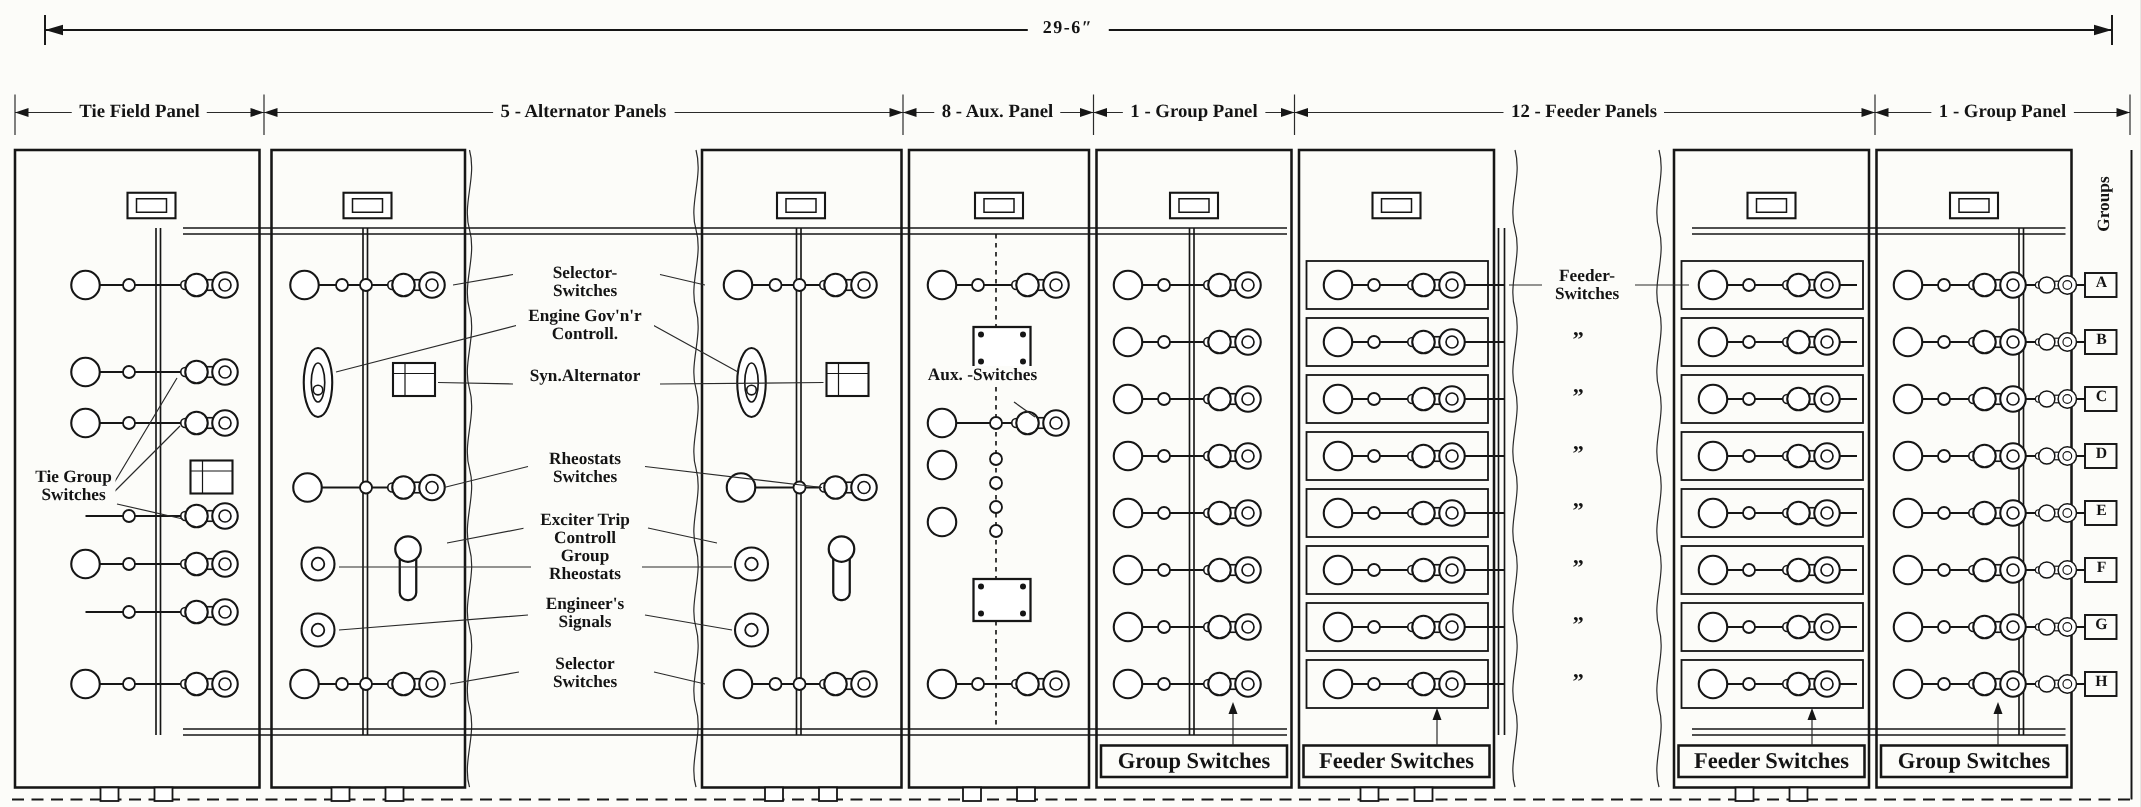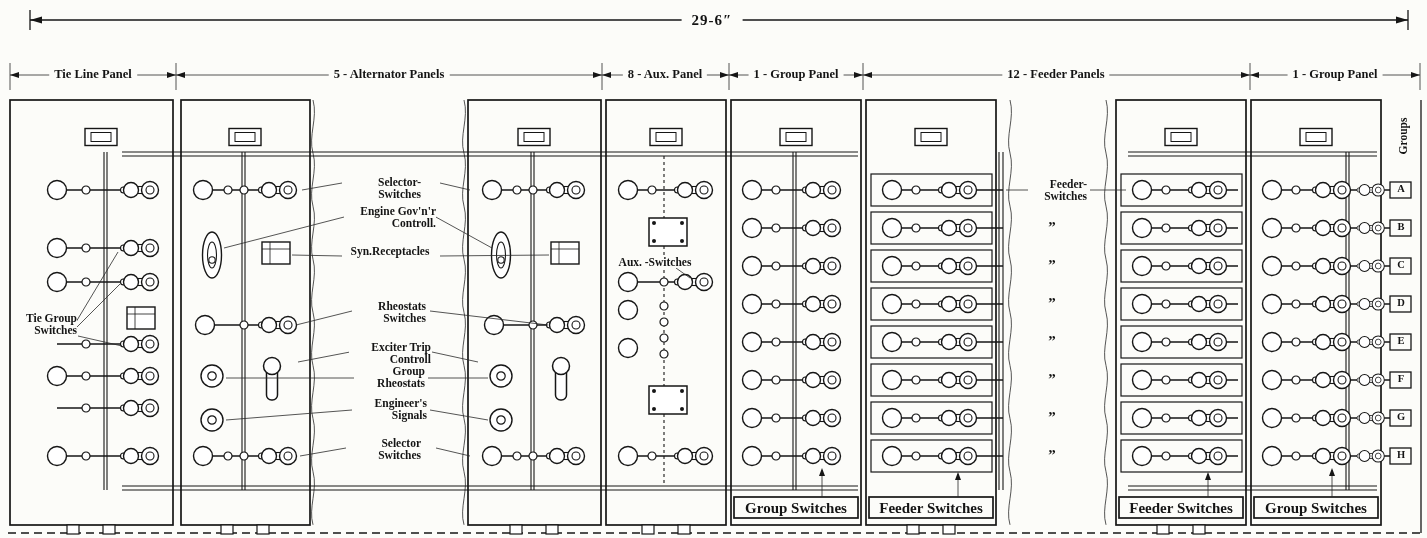--- a/index.html
+++ b/index.html
@@ -1,21 +1,21 @@
 <!DOCTYPE html>
 <html><head>
 <meta charset="utf-8">
 <style>
   html,body{margin:0;padding:0;background:#d8d8d2;}
   .canvas{position:relative;width:1427px;height:538px;background:#fcfcf9;font-family:"Liberation Serif",serif;overflow:hidden;}
   .art{position:absolute;left:0;top:0;}
   .lbl{position:absolute;font-weight:bold;color:#141414;text-align:center;transform:translateX(-50%);line-height:1.08;background:#fcfcf9;}
-  .dim{font-size:15px;padding:0 10px;letter-spacing:1px;white-space:nowrap;}
+  .dim{font-size:12px;padding:0 10px;letter-spacing:1px;white-space:nowrap;}
   .sec{font-size:12.5px;white-space:nowrap;padding:0 5px;}
-  .callout{font-size:11.5px;text-align:right;}
+  .callout{font-size:11.5px;}
   .nowrap{white-space:nowrap;}
   .bottom{font-size:15px;white-space:nowrap;background:transparent;}
   .letter{font-size:10.5px;background:transparent;}
   .ditto{font-size:15px;background:transparent;}
   .groups-title{position:absolute;left:1368px;top:130px;width:70px;font-weight:bold;font-size:11.5px;color:#141414;text-align:center;transform:rotate(-90deg);}
   svg .ln{stroke:#161616;stroke-width:1.3;fill:none;}
   svg .busl{stroke:#161616;stroke-width:1.1;fill:none;}
   svg .thin{stroke:#2a2a2a;stroke-width:0.8;fill:none;}
   svg .frame{stroke:#161616;stroke-width:1.7;fill:#fcfcf9;}
   svg .strip{stroke:#161616;stroke-width:1.2;fill:#fcfcf9;}
@@ -554,39 +554,39 @@
   <path class="thin" d="M350,352 L298,362 M432,352 L478,362"></path>
   <path class="thin" d="M354,378 L226,378 M428,378 L488,378"></path>
   <path class="thin" d="M352,410 L226,420 M430,410 L488,420"></path>
   <path class="thin" d="M346,448 L300,456 M436,448 L470,456"></path>
   <path class="thin" d="M1028,190 L1006,190 M1090,190 L1126,190"></path>
 </g>
 </svg>
 
 <div class="lbl dim" style="left:712px;top:12px;">29-6″</div>
 
-<div class="lbl sec" style="left:93px;top:68px;">Tie Line Panel</div>
+<div class="lbl sec" style="left:93px;top:68px;">Tie Field Panel</div>
 <div class="lbl sec" style="left:389px;top:68px;">5 - Alternator Panels</div>
 <div class="lbl sec" style="left:665px;top:68px;">8 - Aux. Panel</div>
 <div class="lbl sec" style="left:796px;top:68px;">1 - Group Panel</div>
 <div class="lbl sec" style="left:1056px;top:68px;font-family:Liberation Serif, serif;">12 - Feeder Panels</div>
 <div class="lbl sec" style="left:1335px;top:68px;">1 - Group Panel</div>
 
 <div class="lbl callout" style="left:49px;top:312px;width:56px;">Tie Group Switches</div>
 
 <div class="lbl callout" style="left:390px;top:176px;width:62px;">Selector- Switches</div>
 <div class="lbl callout" style="left:390px;top:205px;width:92px;">Engine Gov'n'r Controll.</div>
-<div class="lbl callout nowrap" style="left:390px;top:245px;">Syn.Receptacles</div>
+<div class="lbl callout nowrap" style="left:390px;top:245px;">Syn.Alternator</div>
 <div class="lbl callout" style="left:390px;top:300px;width:72px;">Rheostats Switches</div>
 <div class="lbl callout" style="left:390px;top:341px;width:82px;">Exciter Trip Controll</div>
 <div class="lbl callout" style="left:390px;top:365px;width:70px;">Group Rheostats</div>
 <div class="lbl callout" style="left:390px;top:397px;width:74px;">Engineer's Signals</div>
 <div class="lbl callout" style="left:390px;top:437px;width:62px;">Selector Switches</div>
 
-<div class="lbl callout nowrap" style="left:655px;top:256px;">Aux. -Switches</div>
+<div class="lbl callout nowrap" style="left:655px;top:244px;">Aux. -Switches</div>
 <div class="lbl callout" style="left:1058px;top:178px;width:58px;">Feeder- Switches</div>
 
 <div class="lbl ditto" style="left:1052px;top:219px;">”</div>
 <div class="lbl ditto" style="left:1052px;top:257px;">”</div>
 <div class="lbl ditto" style="left:1052px;top:295px;">”</div>
 <div class="lbl ditto" style="left:1052px;top:333px;">”</div>
 <div class="lbl ditto" style="left:1052px;top:371px;">”</div>
 <div class="lbl ditto" style="left:1052px;top:409px;">”</div>
 <div class="lbl ditto" style="left:1052px;top:447px;">”</div>
 

